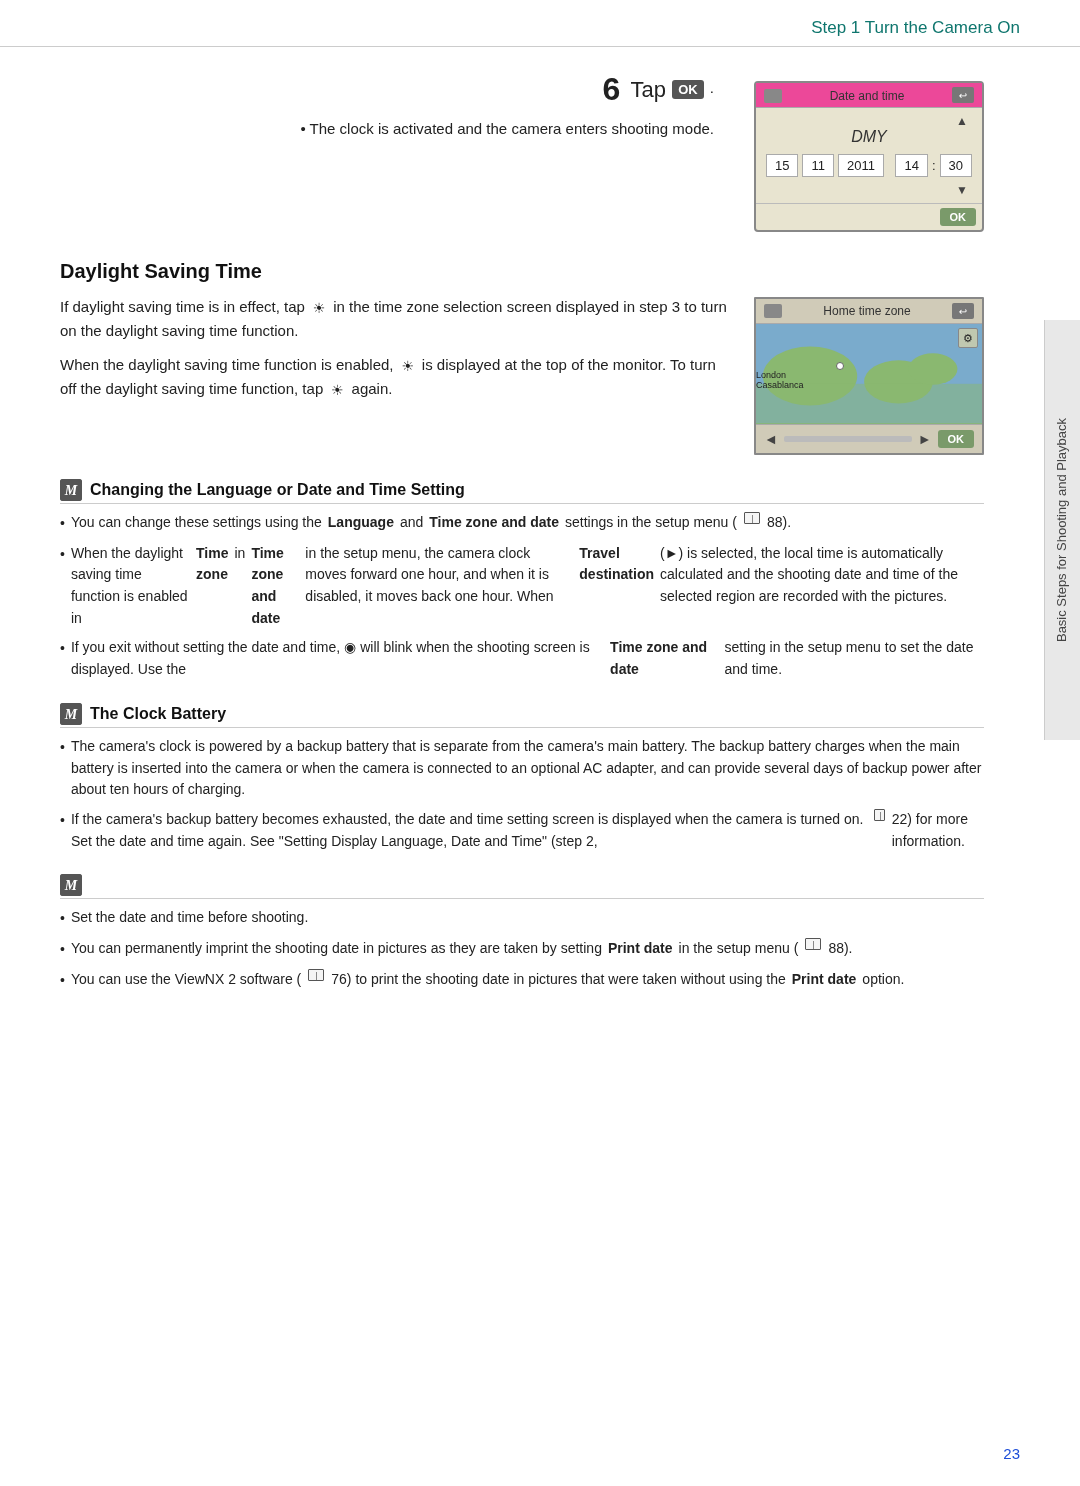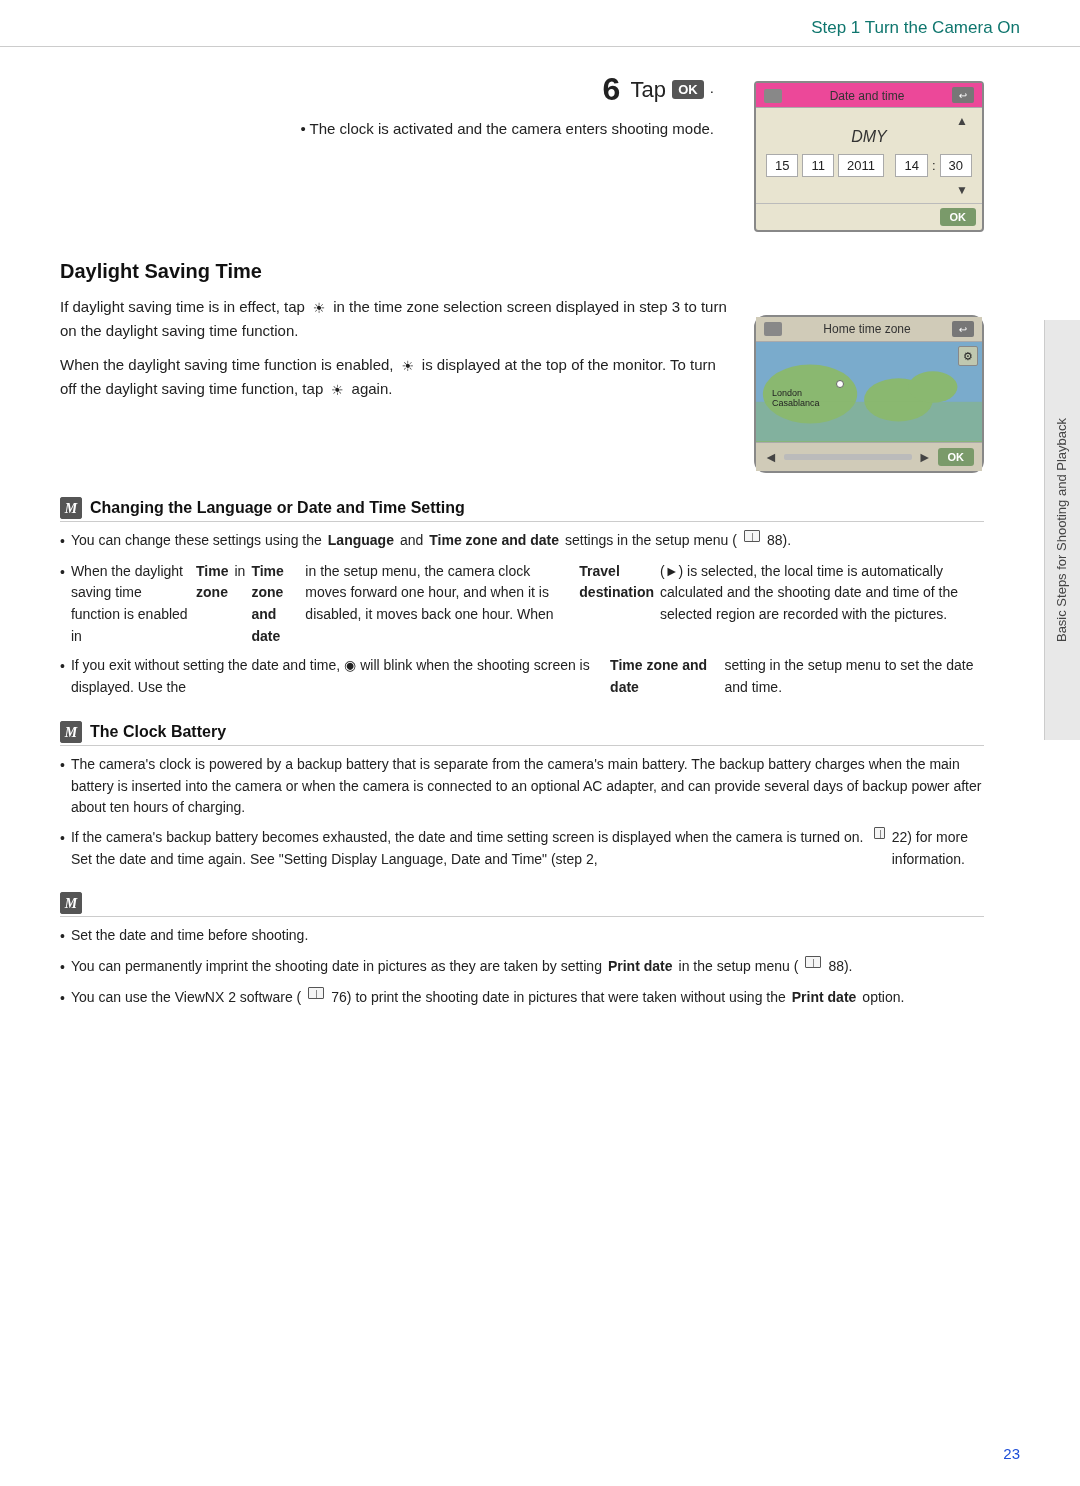--- a/index.html
+++ b/index.html
@@ -247,23 +247,23 @@
       height: 20px;
       vertical-align: middle;
       font-size: 14px;
     }
 
     
     .map-screen {
       width: 230px;
       border: 2px solid #888;
       background: #15803d;
-      border-radius: 12px;
+      border-radius: 1px;
       flex-shrink: 0;
-      margin-top: 20px;
+      margin-top: 2px;
     }
     .map-header {
       display: flex;
       align-items: center;
       justify-content: space-between;
       background: #d0cbb8;
       padding: 4px 8px;
       border-bottom: 1px solid #aaa;
     }
     .map-header-title {
@@ -289,21 +289,21 @@
       height: 8px;
       background: #fff;
       border-radius: 50%;
       border: 1px solid #666;
       top: 38px;
       left: 80px;
     }
     .map-labels {
       position: absolute;
       top: 46px;
-      left: 16px;
+      left: 0;
       font-size: 9px;
       color: #222;
     }
     .map-icon-gear {
       position: absolute;
       top: 4px;
       right: 4px;
       width: 20px;
       height: 20px;
       background: #c0c8b0;

